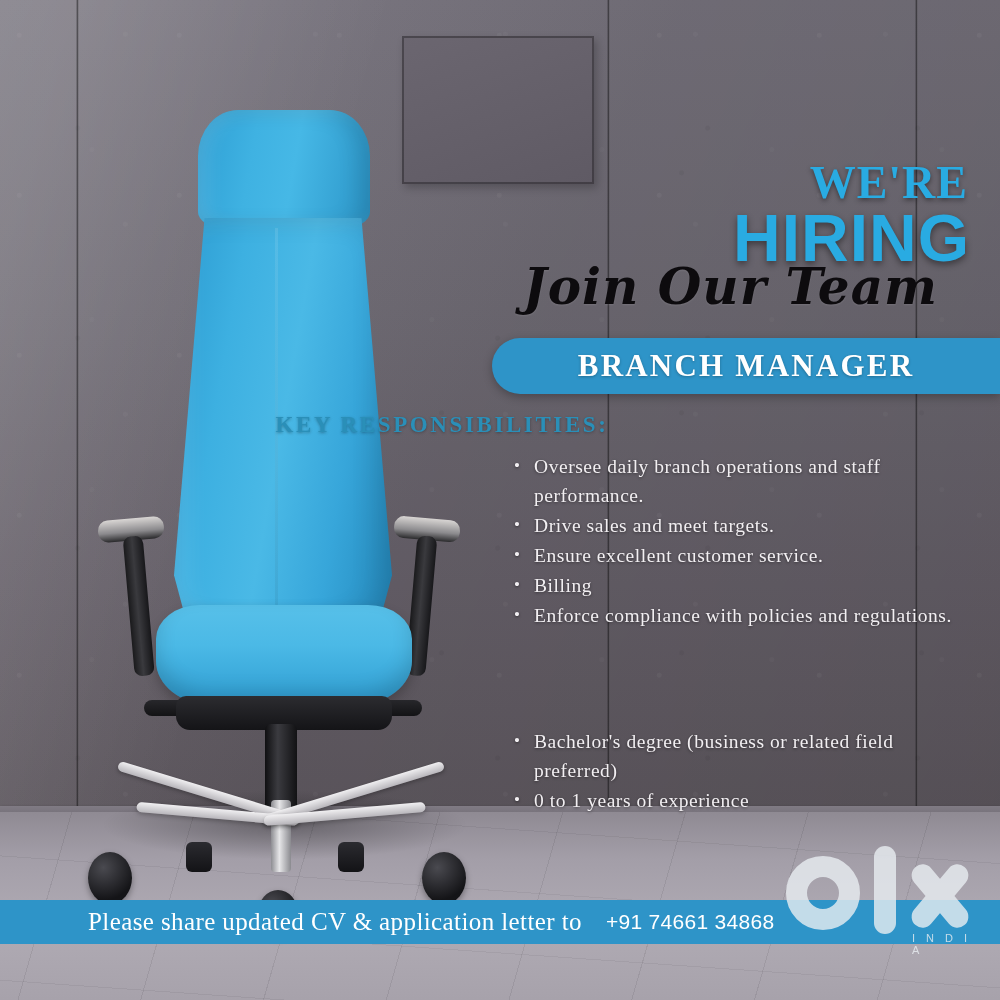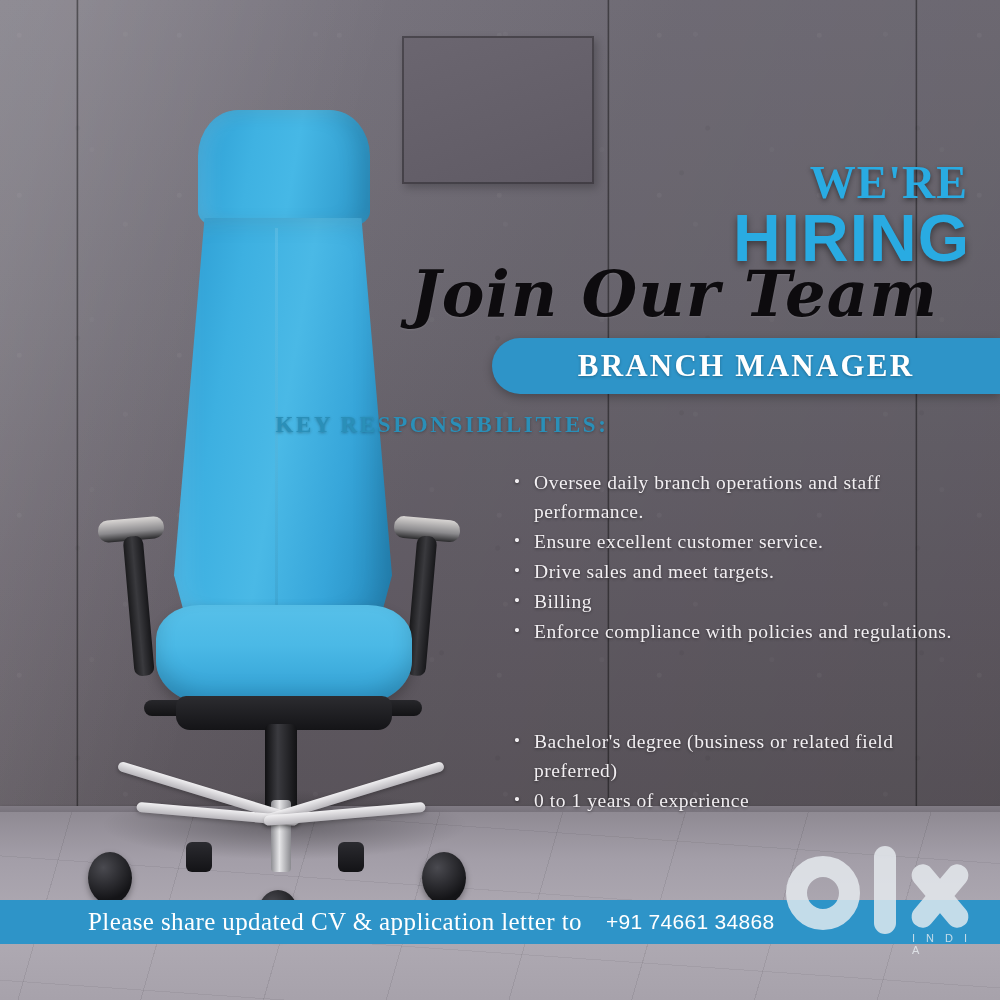--- a/index.html
+++ b/index.html
@@ -170,21 +170,21 @@
   }
   .hiring{
     position:absolute; right:30px; top:205px;
     font-family:Liberation Sans, sans-serif; font-weight:bold;
     font-size:66px; letter-spacing:1px; line-height:1;
     color:#29abe2; text-shadow:0 3px 7px rgba(0,0,0,.45);
   }
   .join{
     position:absolute; right:62px; top:262px;
     font-family:"DejaVu Serif", serif; font-style:italic; font-weight:bold;
-    font-size:64px; line-height:1; color:#0d0b0e;
+    font-size:50px; line-height:1; color:#0d0b0e;
     text-shadow:0 1px 2px rgba(255,255,255,.10);
     letter-spacing:1px;
   }
 
   .role-banner{
     position:absolute; left:492px; top:338px; width:508px; height:56px;
     background:#2e94c8;
     border-radius:28px 0 0 28px;
     box-shadow:0 3px 10px rgba(0,0,0,.28);
     display:flex; align-items:center; justify-content:center;
@@ -204,21 +204,21 @@
   }
   .sec-head.resp{ top:412px; }
   .sec-head.qual{ top:682px; }
 
   .bullets{
     position:absolute; left:512px; width:470px;
     font-family:"Liberation Serif", serif;
     font-size:19.5px; letter-spacing:.55px; line-height:29px;
     color:#f2eff2; text-shadow:0 1px 3px rgba(0,0,0,.45);
   }
-  .bullets.resp{ top:452px;margin-top:16px; }
+  .bullets.resp{ top:452px; }
   .bullets.qual{ top:727px; }
   .bullets li{ list-style:none; position:relative; padding-left:22px; margin-bottom:1px; }
   .bullets li::before{
     content:"\2022"; position:absolute; left:2px; top:-1px;
     font-size:17px; color:#f2eff2;
   }
 
   
   .footer-bar{
     position:absolute; left:0; top:900px; width:1000px; height:44px;
@@ -314,22 +314,22 @@
   <div class="hiring">HIRING</div>
   <div class="join">Join Our Team</div>
 
   <div class="role-banner">
     <span>BRANCH MANAGER</span>
   </div>
 
   <div class="sec-head resp">KEY RESPONSIBILITIES:</div>
   <ul class="bullets resp">
     <li>Oversee daily branch operations and staff performance.</li>
+    <li>Drive sales and meet targets.</li>
     <li>Ensure excellent customer service.</li>
-    <li>Drive sales and meet targets.</li>
     <li>Billing</li>
     <li>Enforce compliance with policies and regulations.</li>
   </ul>
 
   <ul class="bullets qual">
     <li>Bachelor's degree (business or related field preferred)</li>
     <li>0 to 1 years of experience</li>
   </ul>
 
   <div class="footer-bar">

